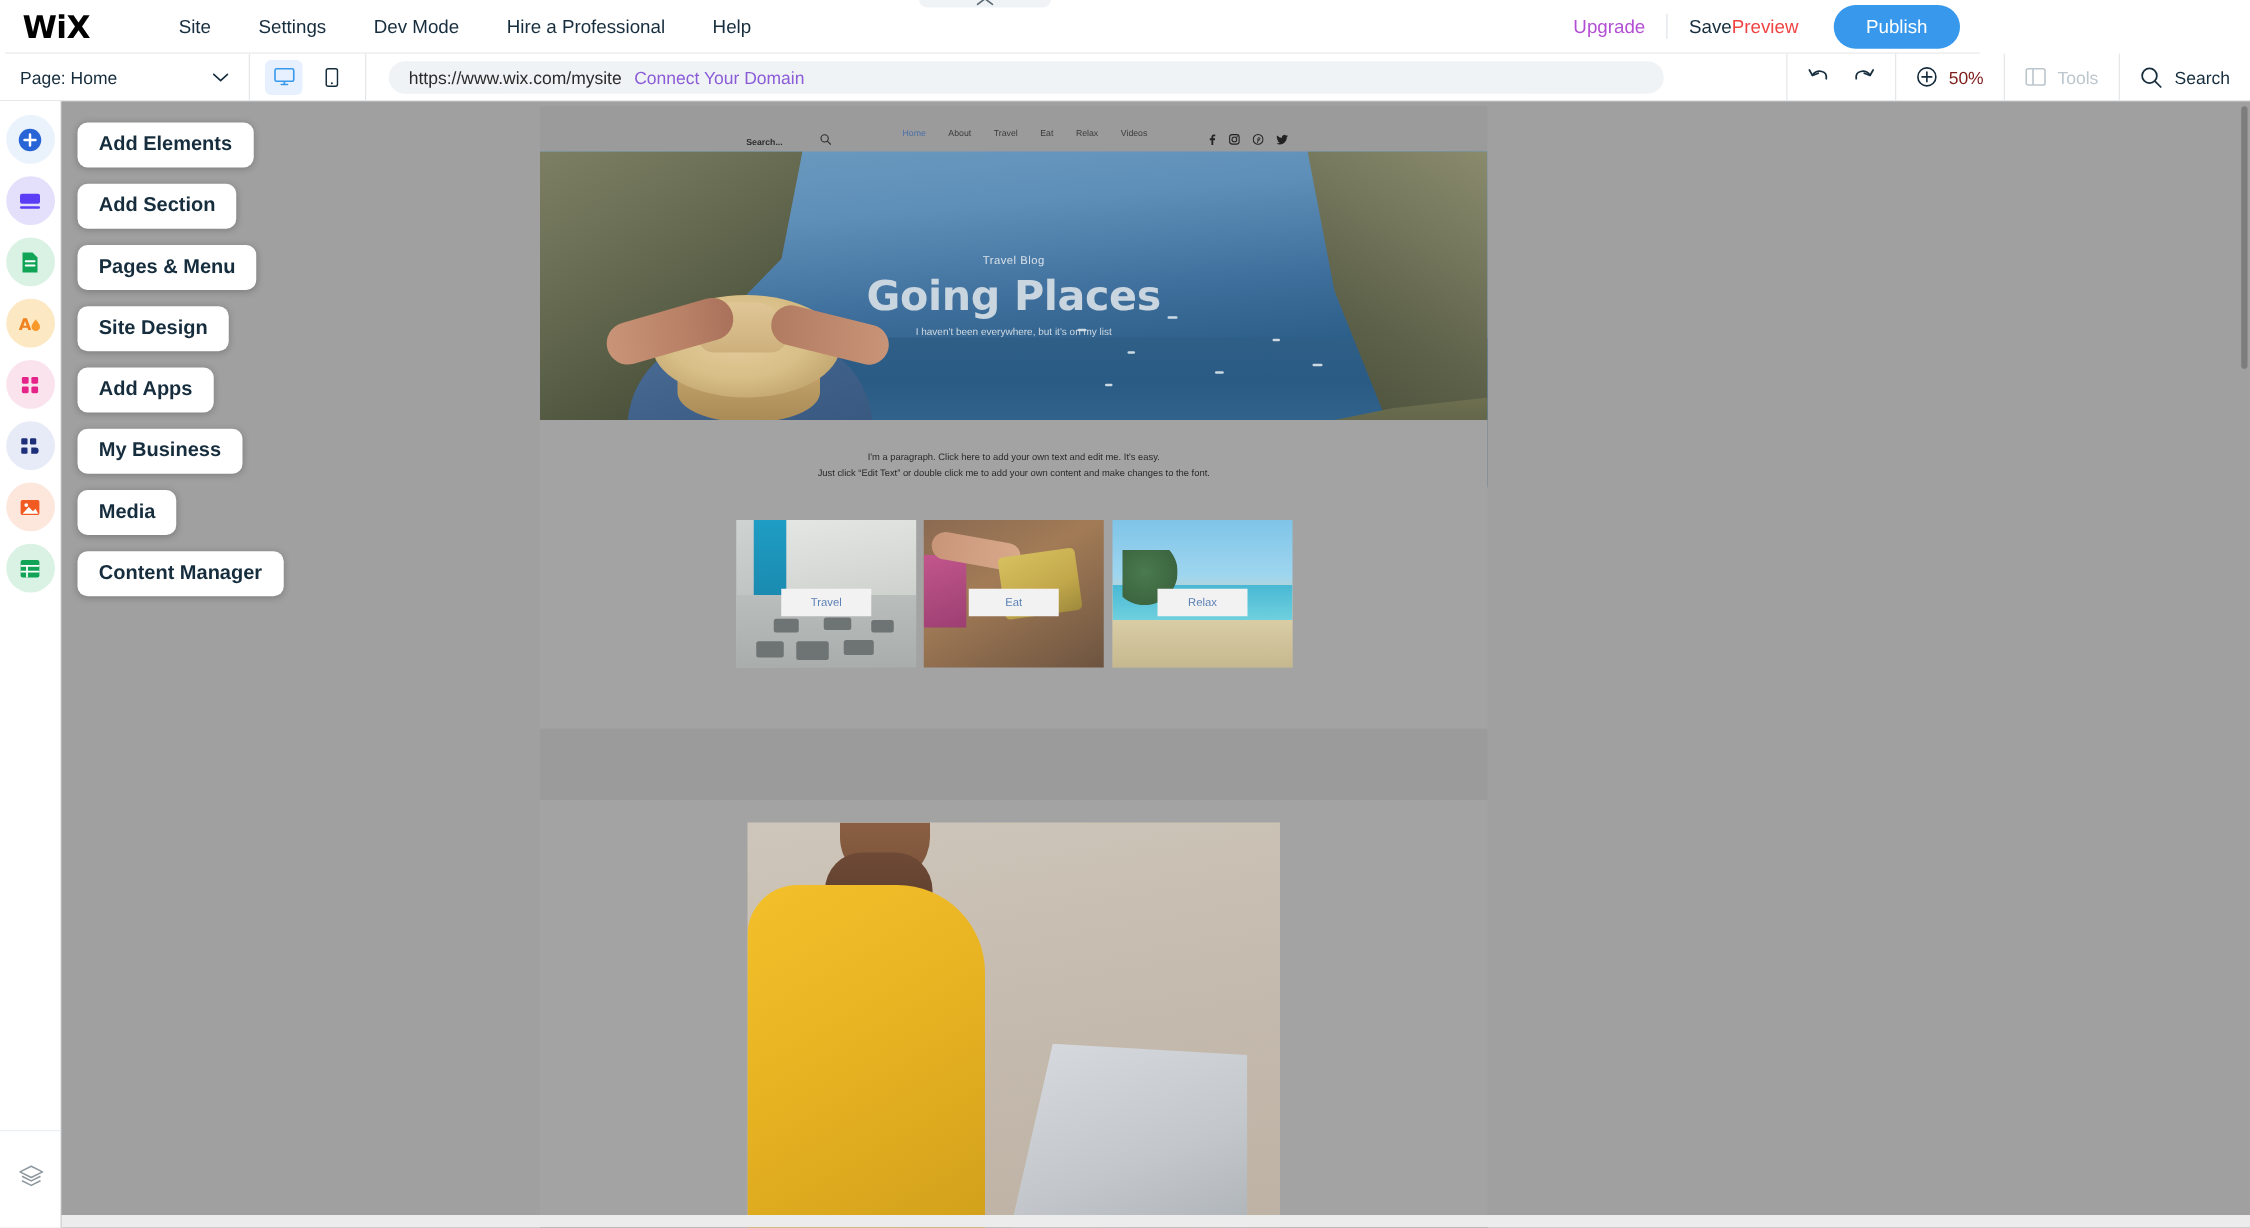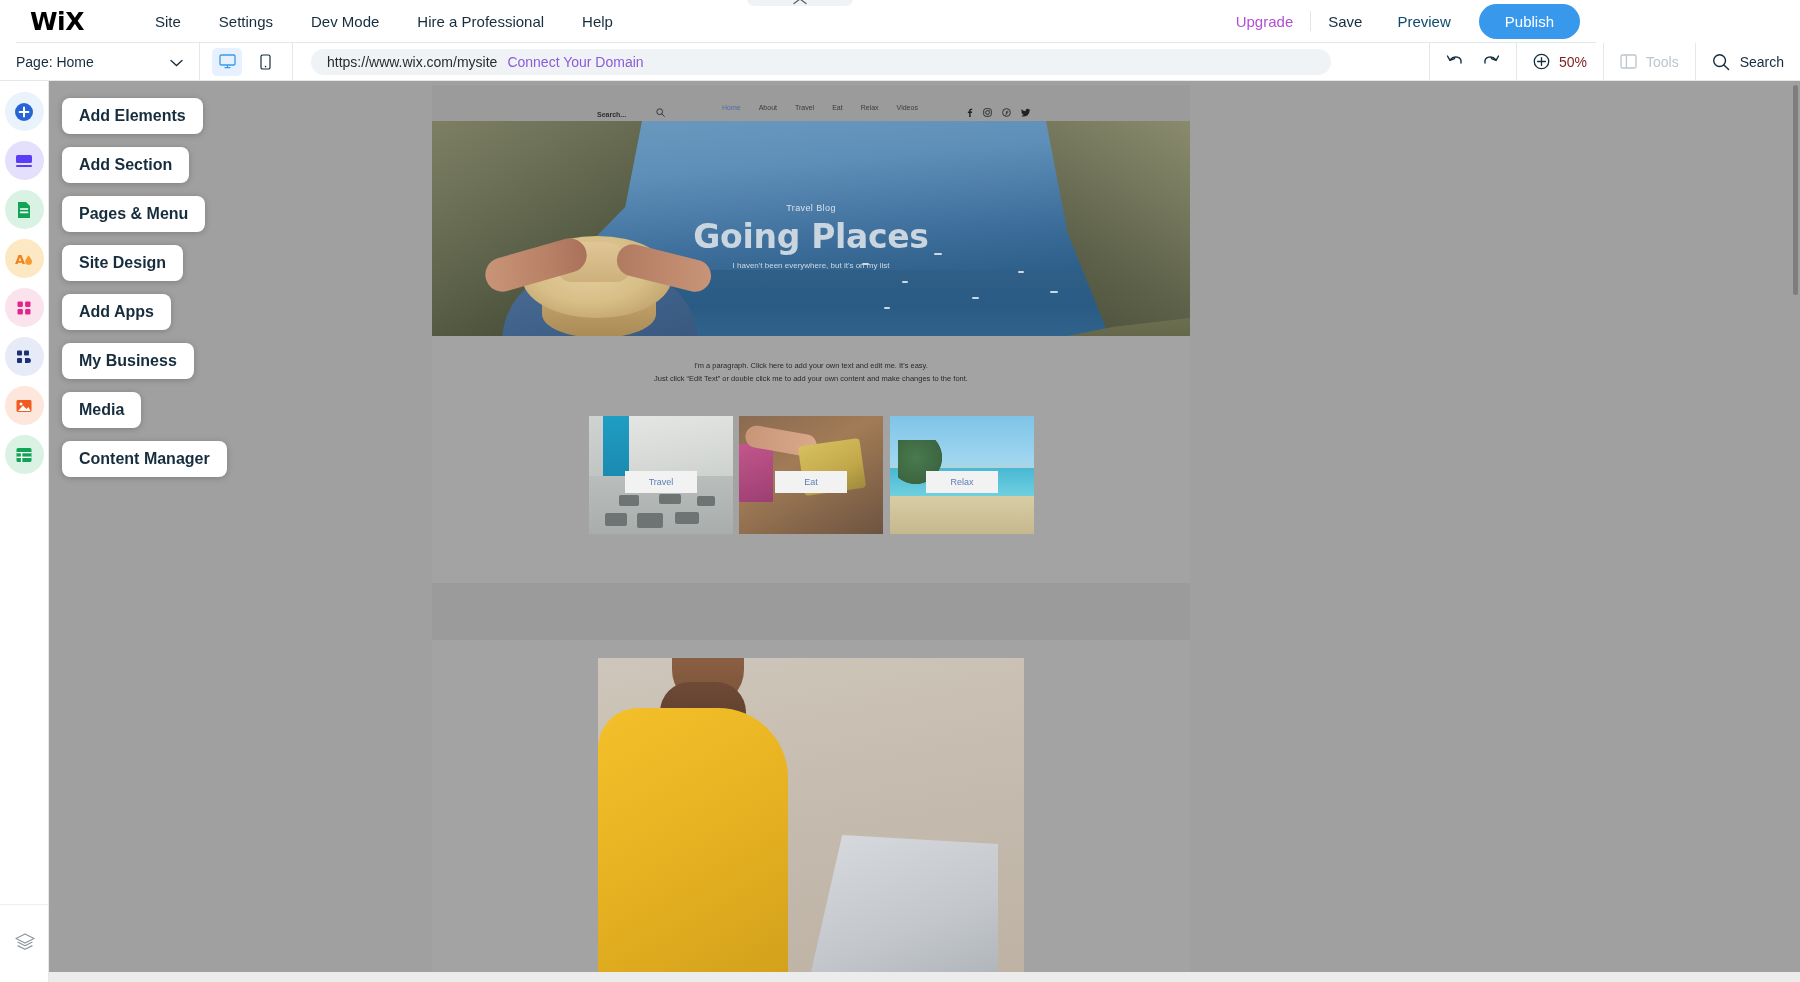--- a/index.html
+++ b/index.html
@@ -5,38 +5,38 @@
   * { box-sizing: border-box; margin: 0; padding: 0; }
   html, body {
     width: 1800px; height: 982px;
     font-family: "Liberation Sans", sans-serif;
     background: #ffffff;
     overflow: hidden;
   }
 
   
   .topbar {
-    position: absolute; top: 0; left: 16px; width: 1580px; height: 43px;
+    position: absolute; top: 0; left: 4px; width: 1580px; height: 43px;
     background: #fff; border-bottom: 1px solid #e5e8ea;
     display: flex; align-items: center;
   }
   .wix-logo {
     margin-left: 14px; font-size: 25px; font-weight: 700; letter-spacing: -0.5px;
     color: #000; font-family: "DejaVu Sans", sans-serif;
   }
   .topmenu { display: flex; align-items: center; margin-left: 52px; }
   .topmenu-item {
     font-size: 15px; color: #162d3d; padding: 0 19px; cursor: default;
     white-space: nowrap;
   }
   .top-right { margin-left: auto; display: flex; align-items: center; padding-right: 16px; }
   .upgrade-link { font-size: 15px; color: #b24fd3; cursor: pointer; }
   .tb-divider { width: 1px; height: 20px; background: #dfe5eb; margin: 0 17px; }
   .save-link { font-size: 15px; color: #162d3d; cursor: pointer; }
-  .preview-link { font-size: 15px; color: #0c4a6e; cursor: pointer; margin-left: 35px; }
+  .preview-link { font-size: 15px; color: #ef4444; cursor: pointer; }
   .publish-btn {
     margin-left: 28px; background: #3899ec; color: #fff; font-size: 15px;
     border: none; border-radius: 18px; padding: 9px 26px; cursor: pointer;
     font-family: "Liberation Sans", sans-serif;
   }
   .tab-notch {
     position: absolute; left: 731px; top: -6px; width: 106px; height: 12px;
     background: #f0f3f5; border-radius: 0 0 7px 7px;
     display: flex; align-items: flex-end; justify-content: center;
   }

